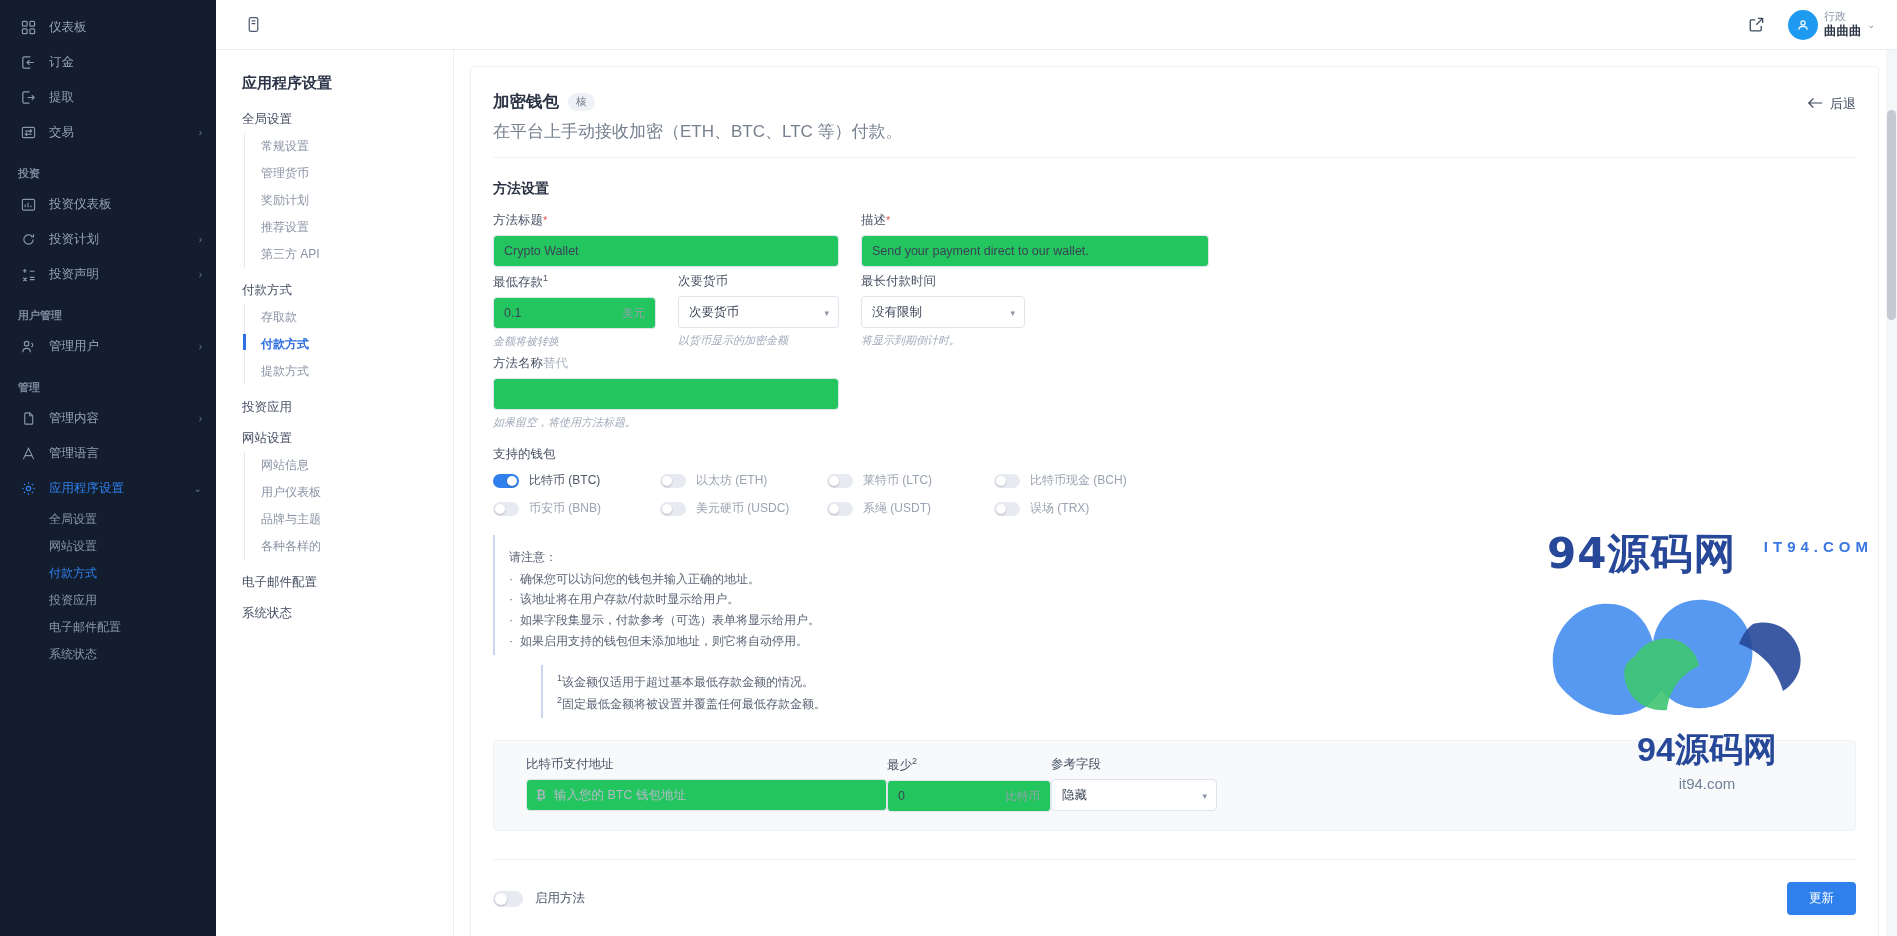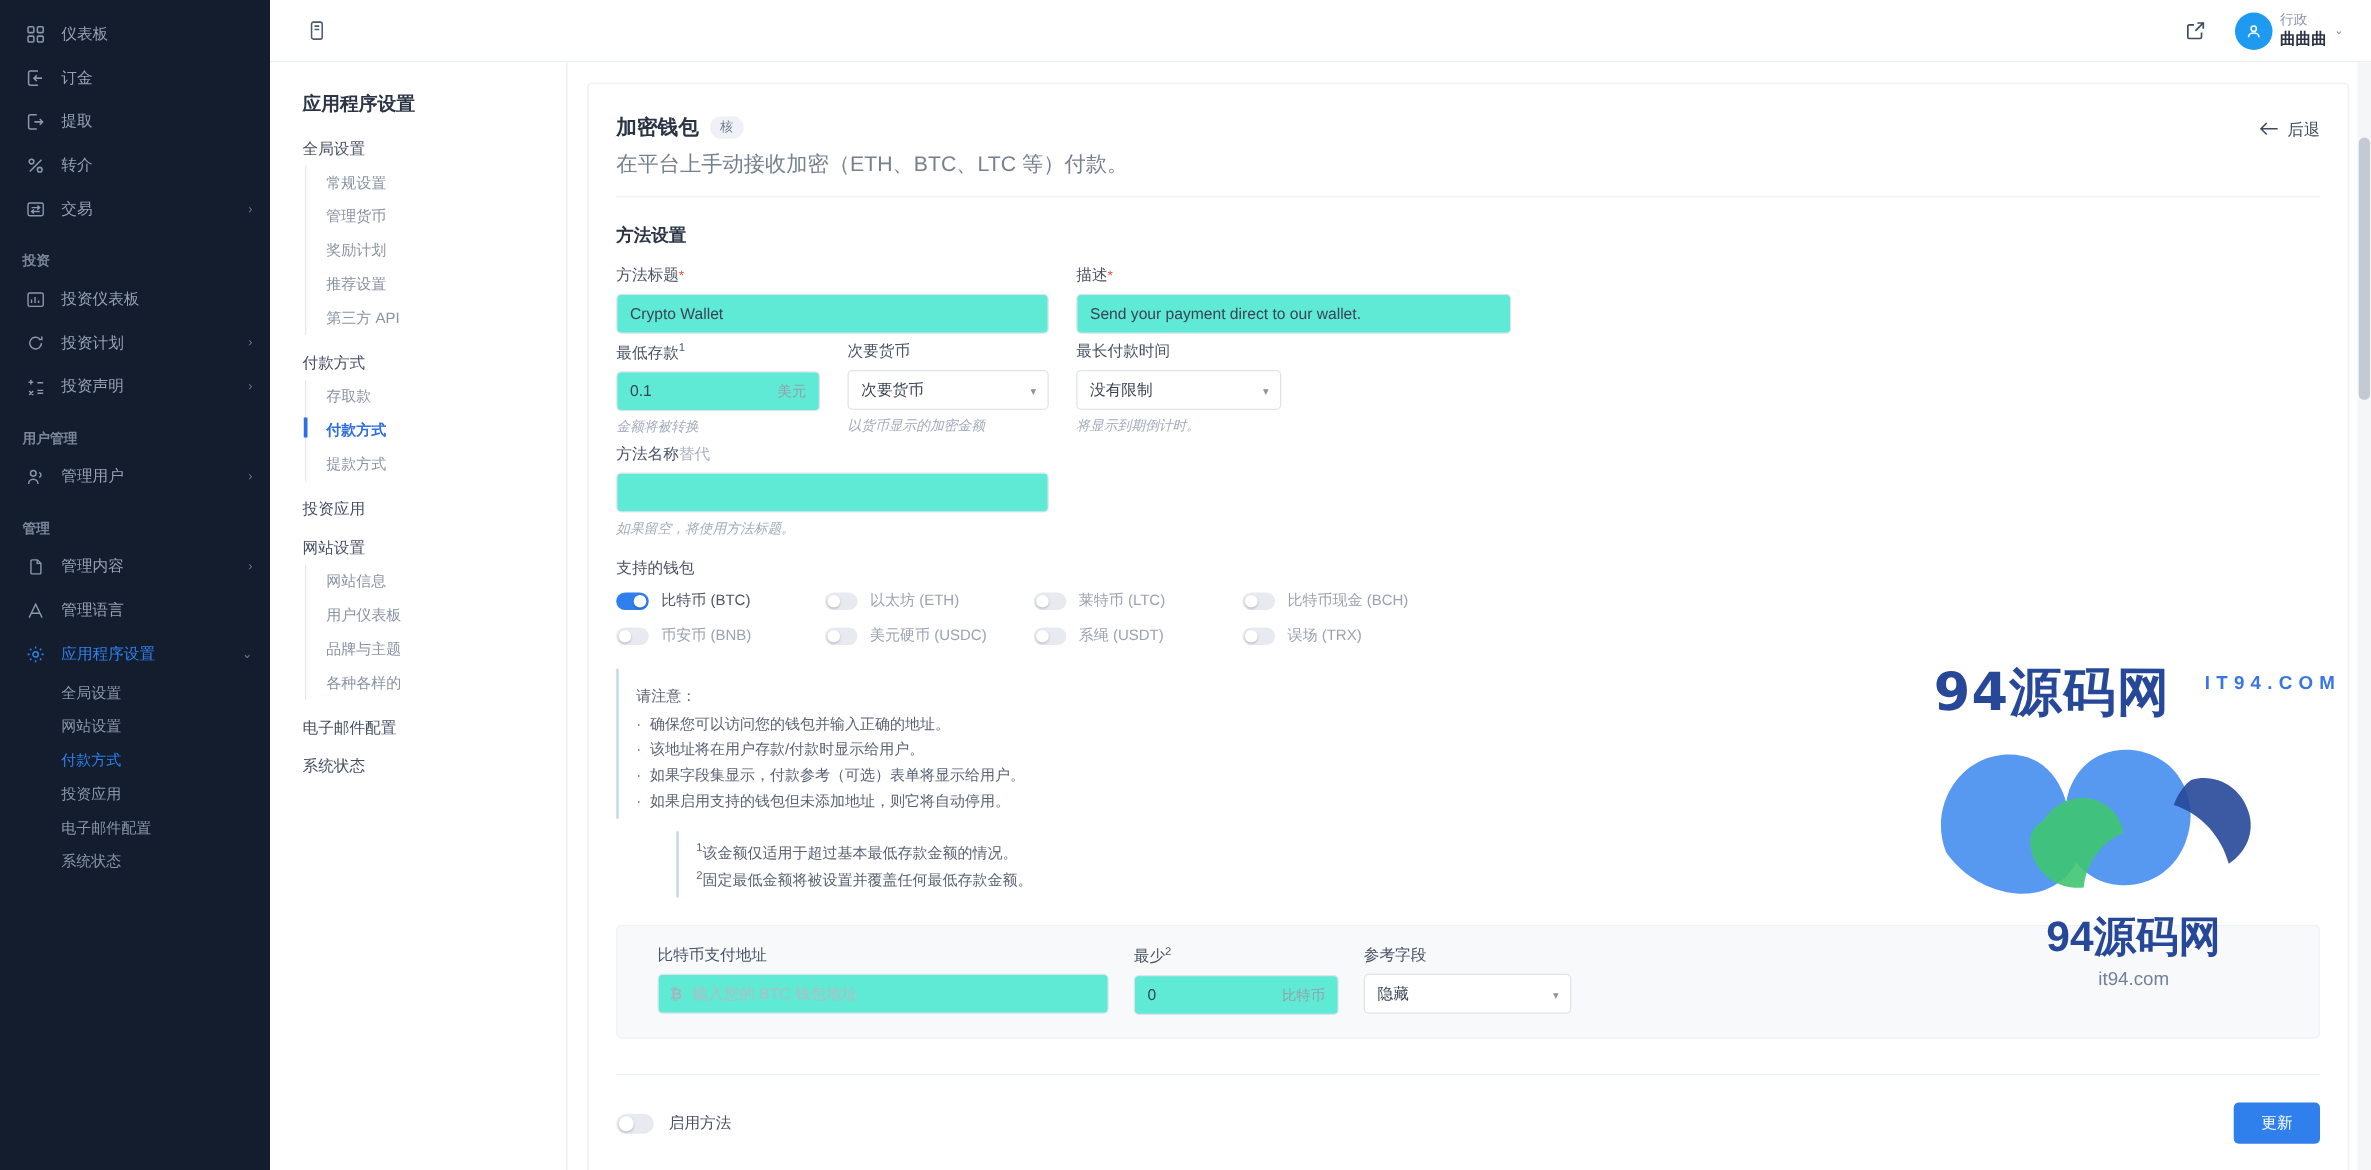--- a/index.html
+++ b/index.html
@@ -124,21 +124,21 @@
   .section-title { font-size: 14px; font-weight: bold; color: #2b3445; margin: 22px 0 14px 0; }
 
   .fld-label { font-size: 12.5px; color: #4a5365; margin-bottom: 6px; }
   .req { color: #e0574b; font-size: 11px; }
   .sup { font-size: 9px; vertical-align: super; color: #4a5365; }
   .alt { color: #aab2c0; }
   .hint { font-size: 11px; color: #a2abba; font-style: italic; margin-top: 5px; }
 
   .inp {
     width: 100%; height: 32px; border: 1px solid #dfe4ec; border-radius: 4px;
-    background: #5eead4; font-size: 12.5px; color: #3b4456; padding: 0 10px;
+    background: #22c55e; font-size: 12.5px; color: #3b4456; padding: 0 10px;
     font-family: inherit; outline: none;
   }
   .inp::placeholder { color: #b4bbc7; }
   .inp-group { position: relative; }
   .inp-suffix {
     position: absolute; right: 11px; top: 0; height: 32px;
     display: flex; align-items: center; font-size: 11.5px; color: #97a0ae;
   }
   .sel {
     width: 100%; height: 32px; border: 1px solid #dfe4ec; border-radius: 4px;
@@ -191,21 +191,21 @@
   .footnotes {
     border-left: 2px solid #c9d6ee; padding: 6px 0 4px 14px; margin-top: 10px;
     font-size: 12px; color: #5a6374; line-height: 1.62; margin-left: 48px;
   }
   .fn-sup { font-size: 9px; vertical-align: super; }
 
   
   .btc-panel {
     margin-top: 22px; background: #f7f9fb; border: 1px solid #eef1f5;
     border-radius: 4px; padding: 15px 18px 18px 32px;
-    display: flex; gap: 20px;
+    display: flex; 
   }
   .btc-addr { width: 361px; flex: 0 0 361px; }
   .btc-min { width: 164px; flex: 0 0 164px; }
   .btc-ref { width: 166px; flex: 0 0 166px; }
   .addr-wrap { position: relative; }
   .addr-icon {
     position: absolute; left: 10px; top: 0; height: 32px;
     display: flex; align-items: center; font-size: 12px;
     color: #aab2c0; font-weight: bold;
   }
@@ -289,30 +289,20 @@
         <span class="lbl">订金</span>
       </div>
       <div class="nav-item">
         <span class="ico">
           <svg width="15" height="15" viewBox="0 0 16 16" fill="none" stroke="currentColor" stroke-width="1.3">
               <path d="M9 2H3.5A1.5 1.5 0 002 3.5v9A1.5 1.5 0 003.5 14H9"></path>
               <path d="M7 8h7M11.5 5.5L14 8l-2.5 2.5"></path>
             </svg>
         </span>
         <span class="lbl">提取</span>
-      </div>
-      <div class="nav-item">
-        <span class="ico">
-          <svg width="15" height="15" viewBox="0 0 16 16" fill="none" stroke="currentColor" stroke-width="1.3">
-              <circle cx="4.5" cy="4.5" r="2"></circle>
-              <circle cx="11.5" cy="11.5" r="2"></circle>
-              <path d="M13 3L3 13"></path>
-            </svg>
-        </span>
-        <span class="lbl">转介</span>
       </div>
       <div class="nav-item">
         <span class="ico">
           <svg width="15" height="15" viewBox="0 0 16 16" fill="none" stroke="currentColor" stroke-width="1.2">
               <rect x="1.5" y="2.5" width="13" height="11" rx="1.5"></rect>
               <path d="M4.5 6.5h7M9.5 4.8l2 1.7-2 1.7M11.5 9.8h-7M6.5 8.1l-2 1.7 2 1.7"></path>
             </svg>
         </span>
         <span class="lbl">交易</span>
         <span class="chev">›</span>

